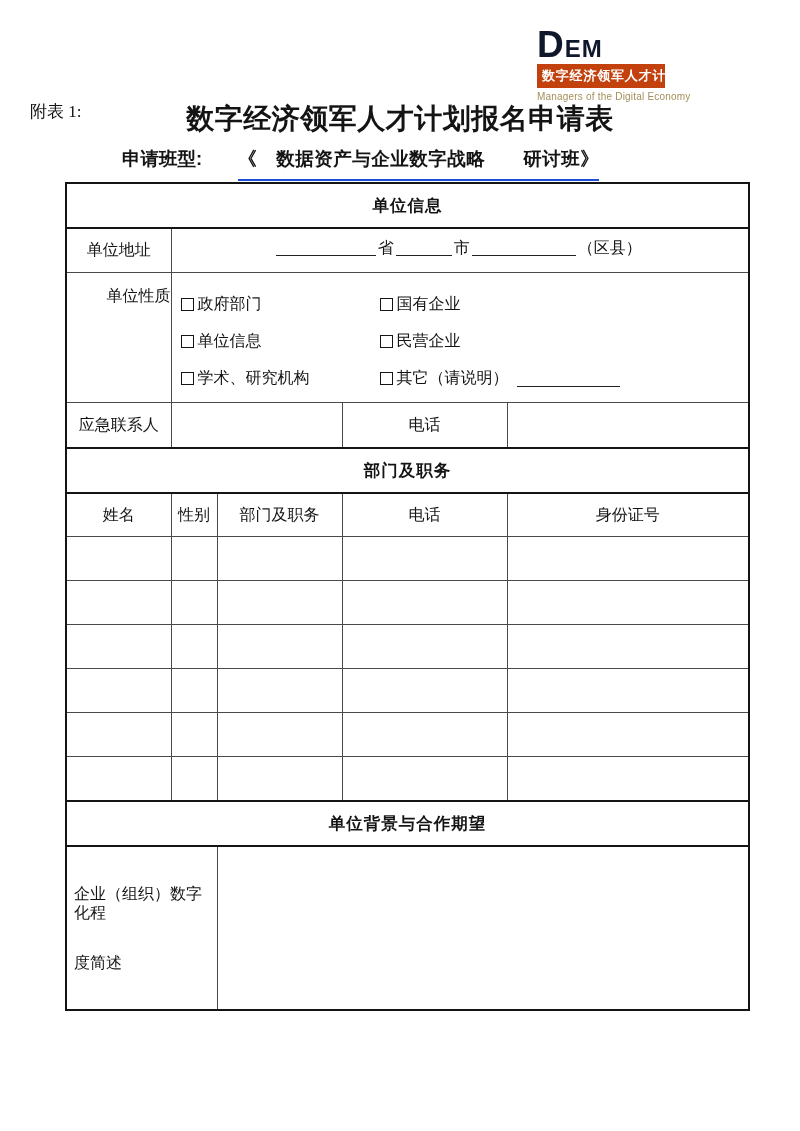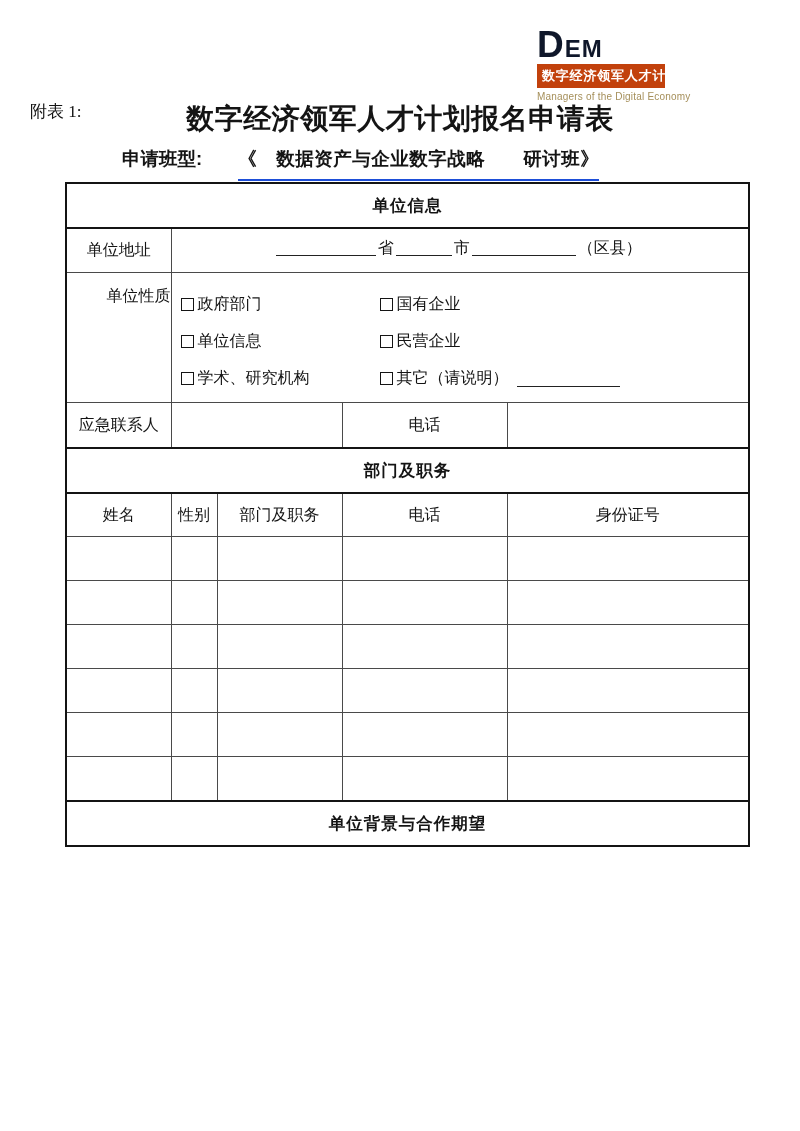--- a/index.html
+++ b/index.html
@@ -211,16 +211,23 @@
           <td class="p-cell"></td>
           <td class="p-cell"></td>
         </tr>
       </tbody>
 
     <tbody>
         <tr class="sec">
       <td colspan="5">单位背景与合作期望</td>
     </tr>
 
+    <tr class="r-bg">
+      <td colspan="2" class="bg-label">
+        <span class="line first">企业（组织）数字化程</span>
+        <span class="line">度简述</span>
+      </td>
+      <td colspan="3"></td>
+    </tr>
   </tbody>
     </table>
 
 </div>
 
 </body></html>

